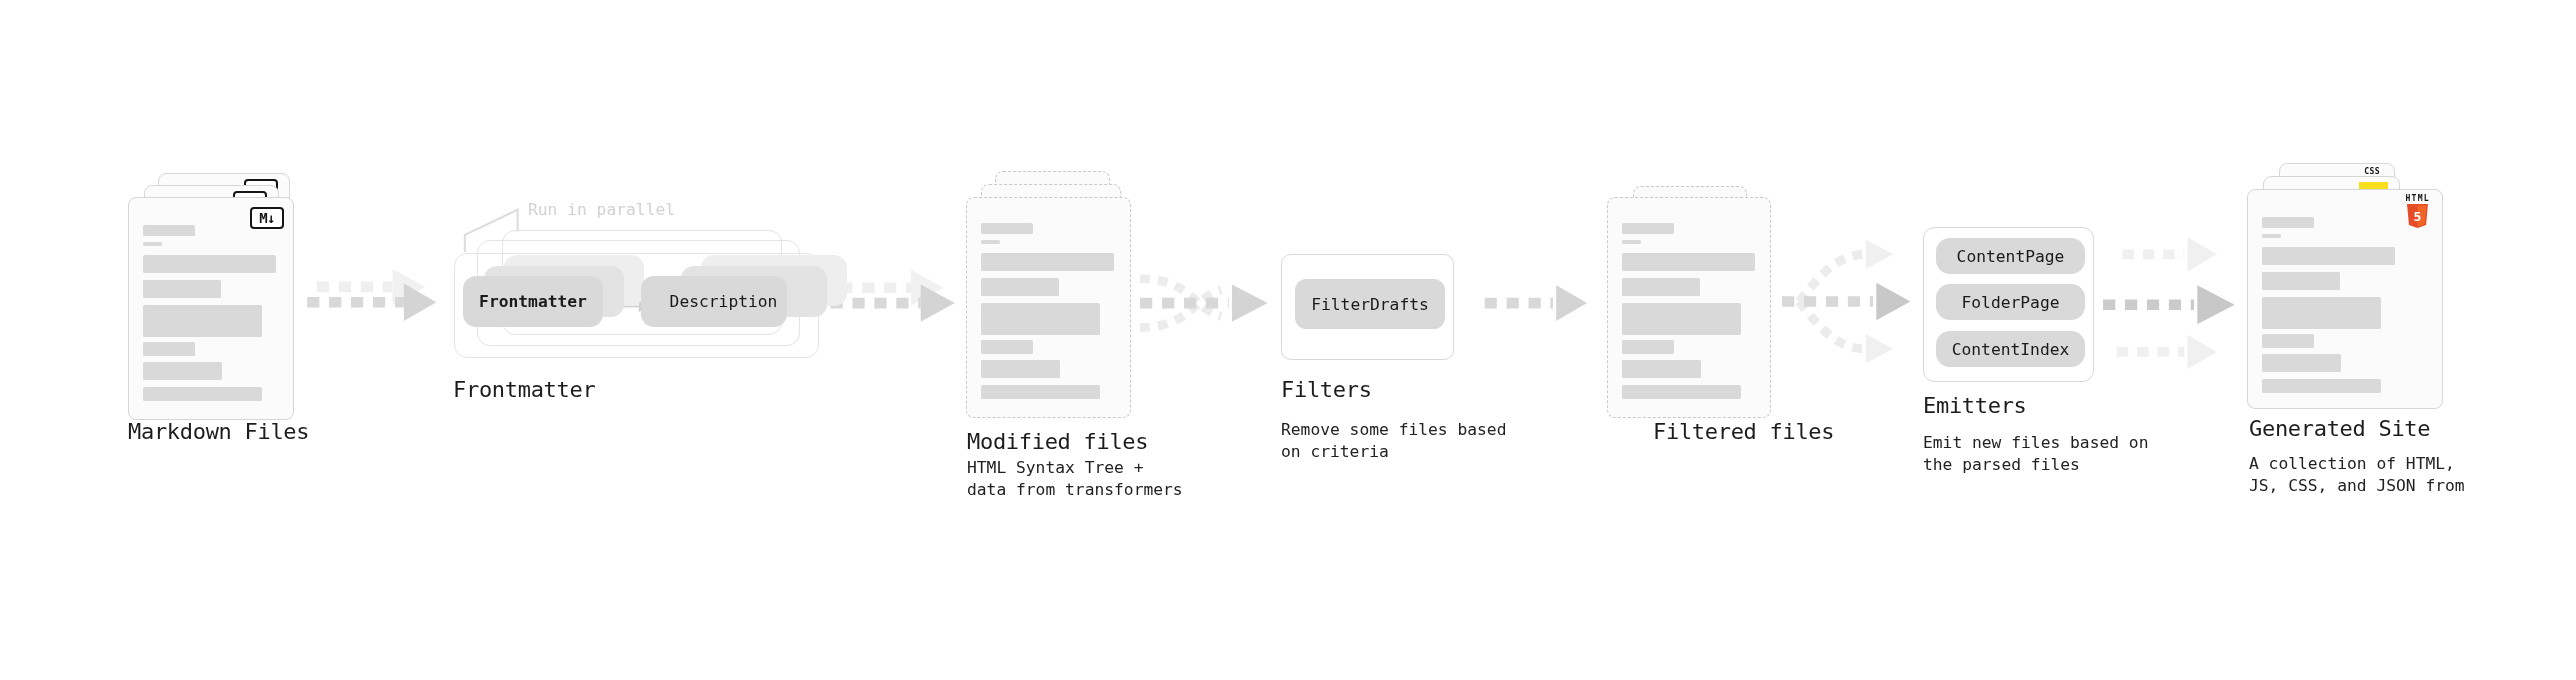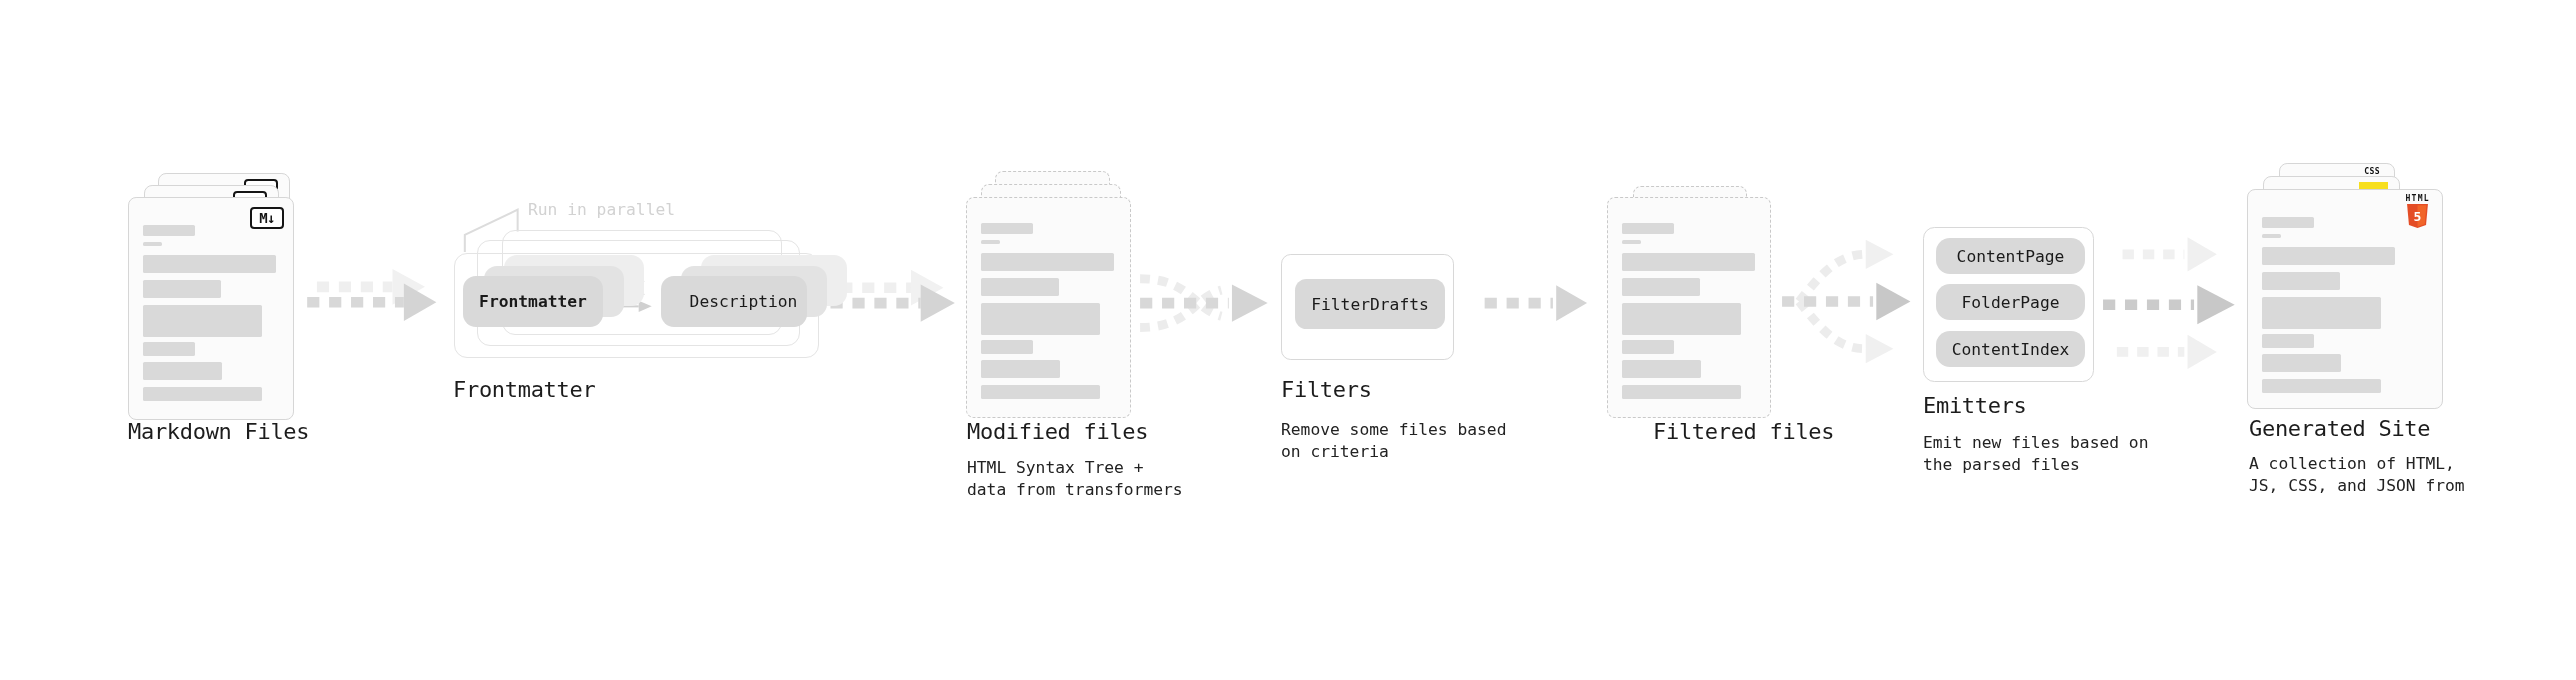--- a/index.html
+++ b/index.html
@@ -41,30 +41,30 @@
   .md-c2 .md-badge,.md-c3 .md-badge{top:4.9px;right:11.4px;}
   .t-md{left:128px;top:419px;}
 
   
   .tf-c3{left:502px;top:230px;width:280px;height:105px;}
   .tf-c2{left:477px;top:240px;width:323px;height:106px;}
   .tf-c1{left:454px;top:253px;width:365px;height:105px;}
   .fm,.fm-g1,.fm-g2{width:140px;height:51px;border-radius:13px;}
   .ds,.ds-g1,.ds-g2{width:146px;height:51px;border-radius:13px;}
   .fm-g2{left:504px;top:255px;}.fm-g1{left:484px;top:266px;}.fm{left:463px;top:276px;font-weight:bold;}
-  .ds-g2{left:701px;top:255px;}.ds-g1{left:681px;top:266px;}.ds{left:661px;top:276px;padding-left:19px;}
+  .ds-g2{left:701px;top:255px;}.ds-g1{left:681px;top:266px;}.ds{left:641px;top:276px;padding-left:19px;}
   .run-parallel{position:absolute;left:528px;top:200px;font-size:16.3px;color:var(--annotation);z-index:7;}
   .t-tf{left:453px;top:377px;}
   .c-tf{left:453px;top:421px;}
 
   
   .mod-c3{left:995px;top:171px;width:115px;height:195px;}
   .mod-c2{left:981px;top:184px;width:140px;height:208px;}
   .mod-c1{left:966px;top:197px;width:165px;height:221px;}
-  .t-mod{left:967px;top:419px;}
+  .t-mod{left:967px;top:429px;}
   .c-mod{left:967px;top:457px;}
 
   
   .filters-box{position:absolute;left:1281px;top:254px;width:173px;height:106px;border:1.6px solid #d8d8d8;
                border-radius:9.8px;background:#fff;z-index:3;}
   .filters-pill{left:1295px;top:279px;width:150px;height:50px;border-radius:11.4px;}
   .t-fil{left:1281px;top:377px;}
   .c-fil{left:1281px;top:419px;}
 
   

